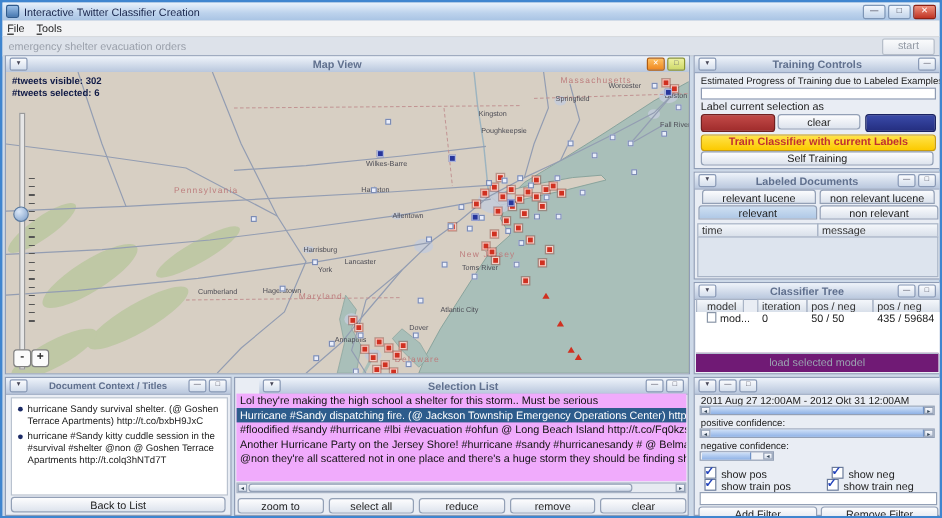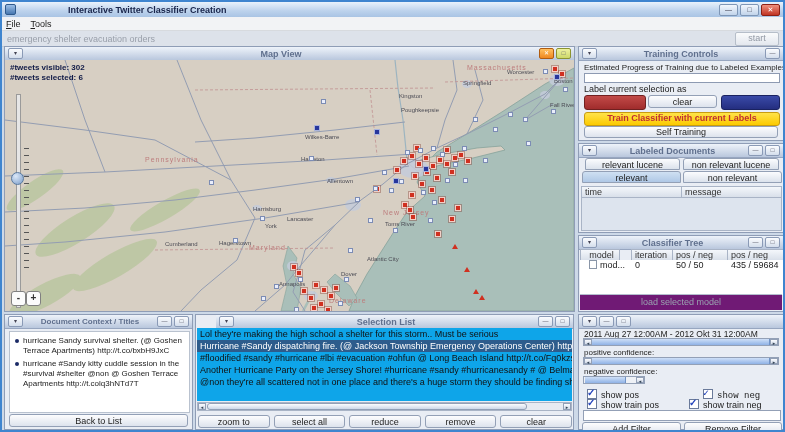--- a/index.html
+++ b/index.html
@@ -4,21 +4,21 @@
 <style>
   html,body{margin:0;padding:0;background:#9aa8bc;}
   .win{position:relative;width:785px;height:432px;font-family:"Liberation Sans",sans-serif;
        font-size:9px;color:#222;background:#cdd9e8;border:2px solid #3f85cf;box-sizing:border-box;overflow:hidden;}
   
   .titlebar{position:absolute;left:0;top:0;width:781px;height:15px;
     background:linear-gradient(#e9f2fc,#bcd2ec 60%,#a9c4e4);display:flex;align-items:center;
     border-bottom:1px solid #8fa8c8;}
   .appicon{width:9px;height:9px;margin:0 4px 0 3px;border-radius:2px;
     background:linear-gradient(#9cc0e8,#4878b0);border:1px solid #2f5a8c;}
-  .apptitle{font-size:9px;color:#18244a;font-weight:bold;margin-left:48px;}
+  .apptitle{font-size:9px;color:#18244a;font-weight:normal;}
   .wbtns{margin-left:auto;display:flex;gap:2px;padding-right:3px;}
   .wbtn{width:17px;height:10px;border:1px solid #7e96b6;border-radius:2px;
     background:linear-gradient(#f2f7fd,#c2d4ea);font-size:7px;line-height:9px;text-align:center;color:#334;}
   .wbtn.close{background:linear-gradient(#f0907c,#c03424);border-color:#8c2014;color:#fff;}
   
   .menubar{position:absolute;left:0;top:15px;width:781px;height:14px;background:#f2f3f5;
     border-bottom:1px solid #d7dade;display:flex;align-items:center;padding-left:4px;box-sizing:border-box;}
   .menu-item{margin-right:10px;color:#222;}
   .searchrow{position:absolute;left:0;top:29px;width:781px;height:15px;background:#dde2ea;border-bottom:1px solid #c3cbd6;}
   .searchrow input{position:absolute;left:3px;top:1px;width:726px;height:12px;border:none;background:transparent;
@@ -80,21 +80,21 @@
   .cb{display:inline-block;width:8px;height:8px;background:#fff;border:1px solid #6a7a9a;position:relative;margin-right:4px;vertical-align:-1px;}
   .cb::after{content:"✓";position:absolute;left:-1px;top:-3px;color:#2343bb;font-size:10px;font-weight:bold;}
   .checkitem{position:absolute;white-space:nowrap;}
   .ffield{position:absolute;left:4px;width:196px;height:9px;background:#fff;border:1px solid #93a0b6;}
   
   .doccontent{position:absolute;left:4px;top:16px;width:179px;height:80px;background:#fff;border:1px solid #b9c2cf;overflow:hidden;}
   .doccontent ul{margin:4px 2px 0 4px;padding:0;list-style:none;}
   .doccontent li{position:relative;padding-left:9px;margin-bottom:3px;line-height:10px;font-size:8px;}
   .doccontent li::before{content:"";position:absolute;left:1px;top:3px;width:4px;height:4px;border-radius:50%;background:#1b2a66;}
   
-  .selrows{position:absolute;left:1px;top:13px;width:375px;height:73px;background:#0ea5e9;overflow:hidden;}
+  .selrows{position:absolute;left:1px;top:13px;width:375px;height:73px;background:#f0abfc;overflow:hidden;}
   .selrow{height:12px;line-height:12px;padding-left:3px;white-space:nowrap;overflow:hidden;color:#111;}
   .selrow.sel{background:#2d5c8c;color:#fff;}
   .hscroll{position:absolute;left:1px;top:87px;width:375px;height:9px;background:#e6eaf1;border:1px solid #a9b4c6;box-sizing:border-box;}
   .hthumb{position:absolute;left:9px;top:0;bottom:0;width:318px;background:linear-gradient(#fbfcfe,#cdd8e8);border:1px solid #93a0b6;border-radius:3px;}
   .actions{position:absolute;left:2px;top:100px;width:374px;display:flex;gap:4px;}
   .actions .btn{flex:1;height:13px;line-height:12px;}
 </style>
 </head>
 <body>
 
@@ -428,20 +428,20 @@
       <div class="sar" style="left:0;">◂</div>
       <div class="sar" style="right:0;">▸</div>
     </div>
     <div class="tlabel" style="top:52px;">negative confidence:</div>
     <div class="slider" style="left:4px;top:61px;width:62px;">
       <div class="fill" style="left:1px;width:40px;"></div>
       <div class="sar" style="right:0;">◂</div>
     </div>
     <div class="checkitem" style="left:8px;top:74px;"><span class="cb"></span><span>show pos</span></div>
     <div class="checkitem" style="left:8px;top:84px;"><span class="cb"></span><span>show train pos</span></div>
-    <div class="checkitem" style="left:124px;top:74px;font-family:Liberation Mono, monospace;"><span class="cb"></span><span>show neg</span></div>
+    <div class="checkitem" style="left:114px;top:74px;"><span class="cb"></span><span>show neg</span></div>
     <div class="checkitem" style="left:110px;top:84px;"><span class="cb"></span><span>show train neg</span></div>
     <div class="ffield" style="top:95px;"></div>
     <div class="btn" style="position:absolute;left:3px;top:107px;width:99px;height:13px;line-height:12px;">Add Filter</div>
     <div class="btn" style="position:absolute;left:105px;top:107px;width:98px;height:13px;line-height:12px;">Remove Filter</div>
   </div>
 
 </div>
 
 </body></html>

